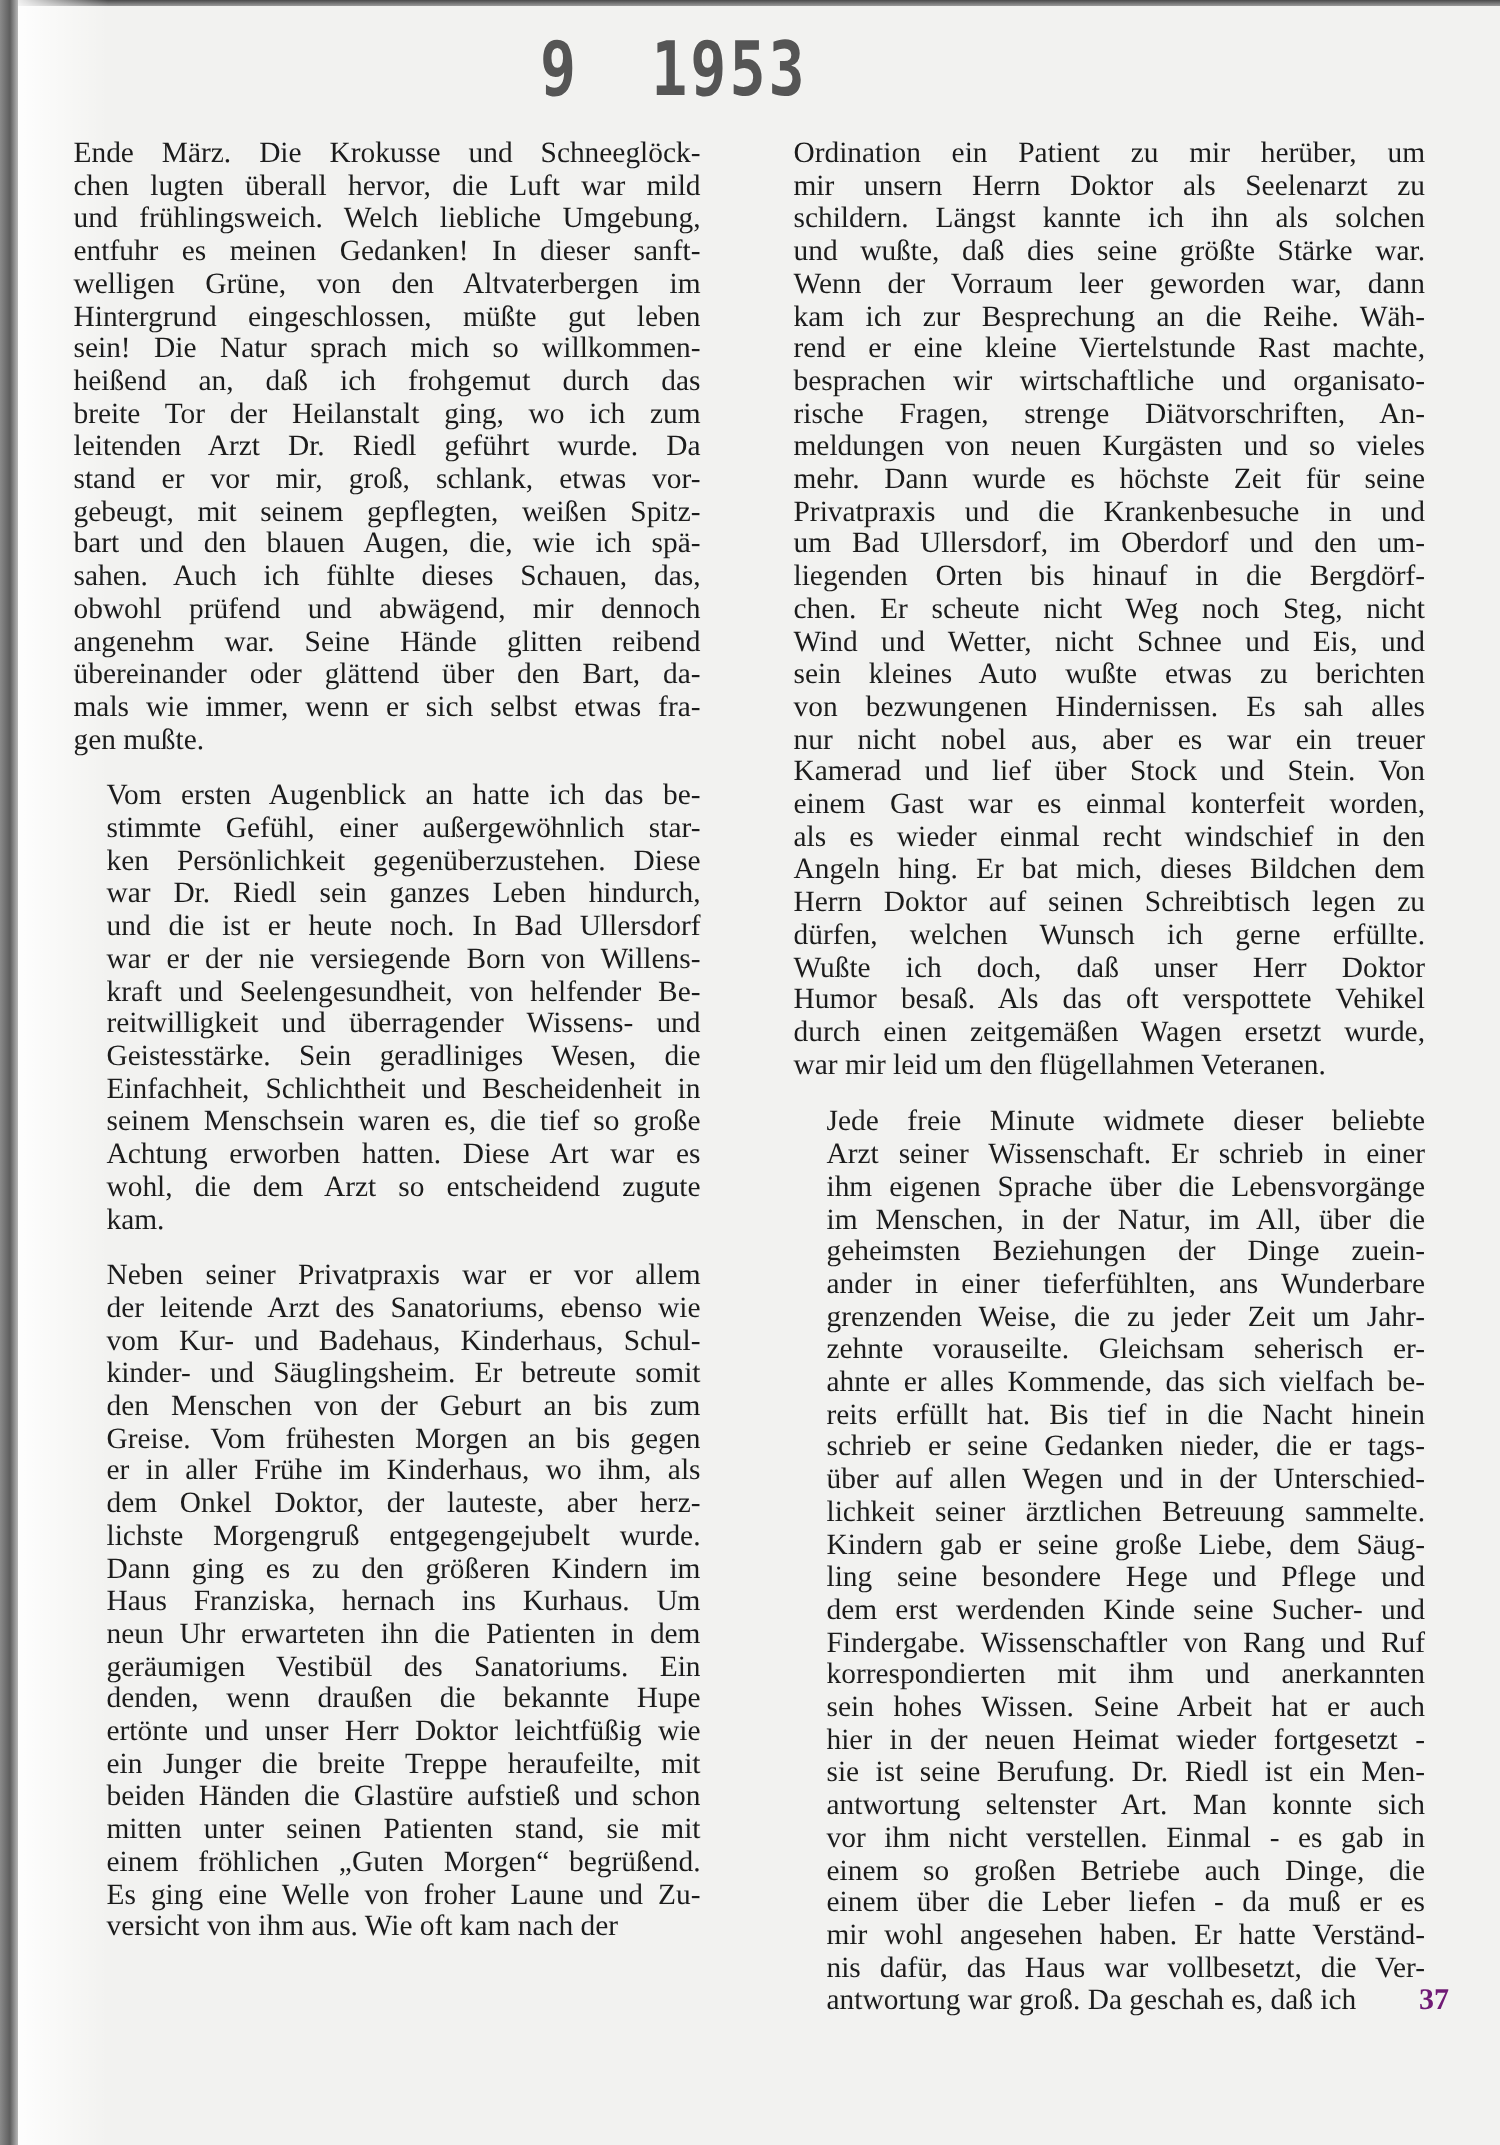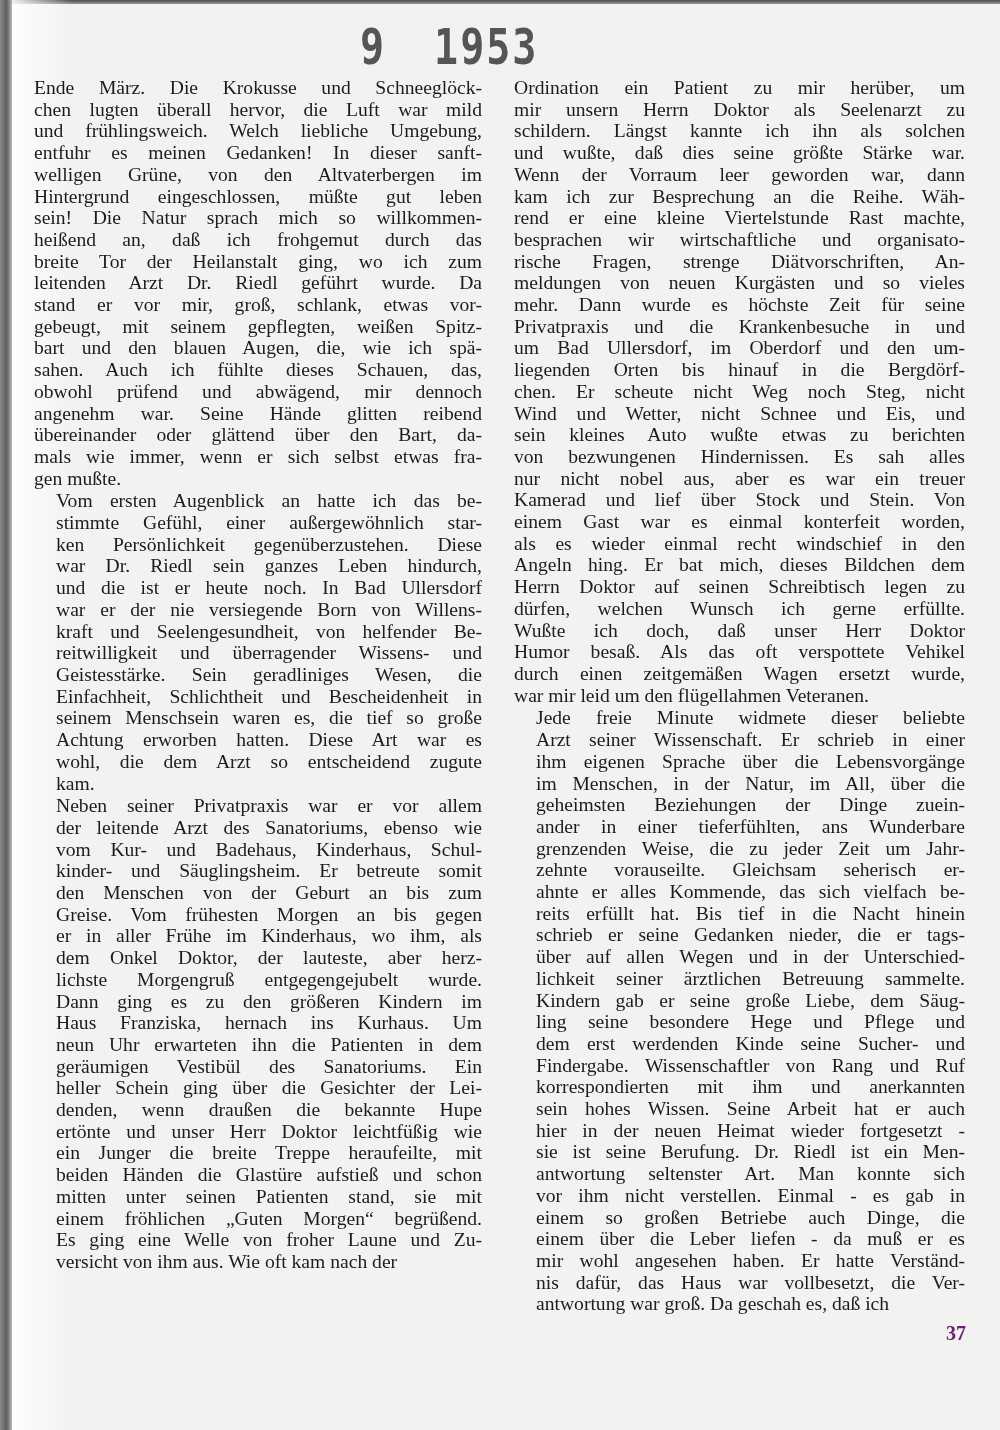--- a/index.html
+++ b/index.html
@@ -31,21 +31,21 @@
       transform-origin: top left;
     }
     .stamp .gap { display: inline-block; width: 48px; }
     .column {
       position: absolute; top: 76px;
       font-size: 19.6px; line-height: 21.7px;
       text-align: justify;
     }
     .col-left { left: 33px; width: 450px; }
     .col-right { left: 513px; width: 453px; }
-    .para { margin: 1px; text-indent: 0; hyphens: manual; }
+    .para { margin: 16px; text-indent: 0; hyphens: manual; }
     .para.indent { text-indent: 22px; }
     .line { display: block; text-align: justify; text-align-last: justify; white-space: nowrap; }
     .line.last { text-align-last: left; }
     .page-number {
       position: absolute; right: 34px; top: 1322px;
       font-size: 20px; font-weight: bold; color: #701a75;
     }
   </style>
 </head>
 <body>
@@ -103,21 +103,20 @@
       <span class="line">kinder- und Säuglingsheim. Er betreute somit</span>
       <span class="line">den Menschen von der Geburt an bis zum</span>
       <span class="line">Greise. Vom frühesten Morgen an bis gegen</span>
       <span class="line">er in aller Frühe im Kinderhaus, wo ihm, als</span>
       <span class="line">dem Onkel Doktor, der lauteste, aber herz-</span>
       <span class="line">lichste Morgengruß entgegengejubelt wurde.</span>
       <span class="line">Dann ging es zu den größeren Kindern im</span>
       <span class="line">Haus Franziska, hernach ins Kurhaus. Um</span>
       <span class="line">neun Uhr erwarteten ihn die Patienten in dem</span>
       <span class="line">geräumigen Vestibül des Sanatoriums. Ein</span>
-      <span class="line">heller Schein ging über die Gesichter der Lei-</span>
       <span class="line">denden, wenn draußen die bekannte Hupe</span>
       <span class="line">ertönte und unser Herr Doktor leichtfüßig wie</span>
       <span class="line">ein Junger die breite Treppe heraufeilte, mit</span>
       <span class="line">beiden Händen die Glastüre aufstieß und schon</span>
       <span class="line">mitten unter seinen Patienten stand, sie mit</span>
       <span class="line">einem fröhlichen „Guten Morgen“ begrüßend.</span>
       <span class="line">Es ging eine Welle von froher Laune und Zu-</span>
       <span class="line last">versicht von ihm aus. Wie oft kam nach der</span>
     </p>
   </div>

